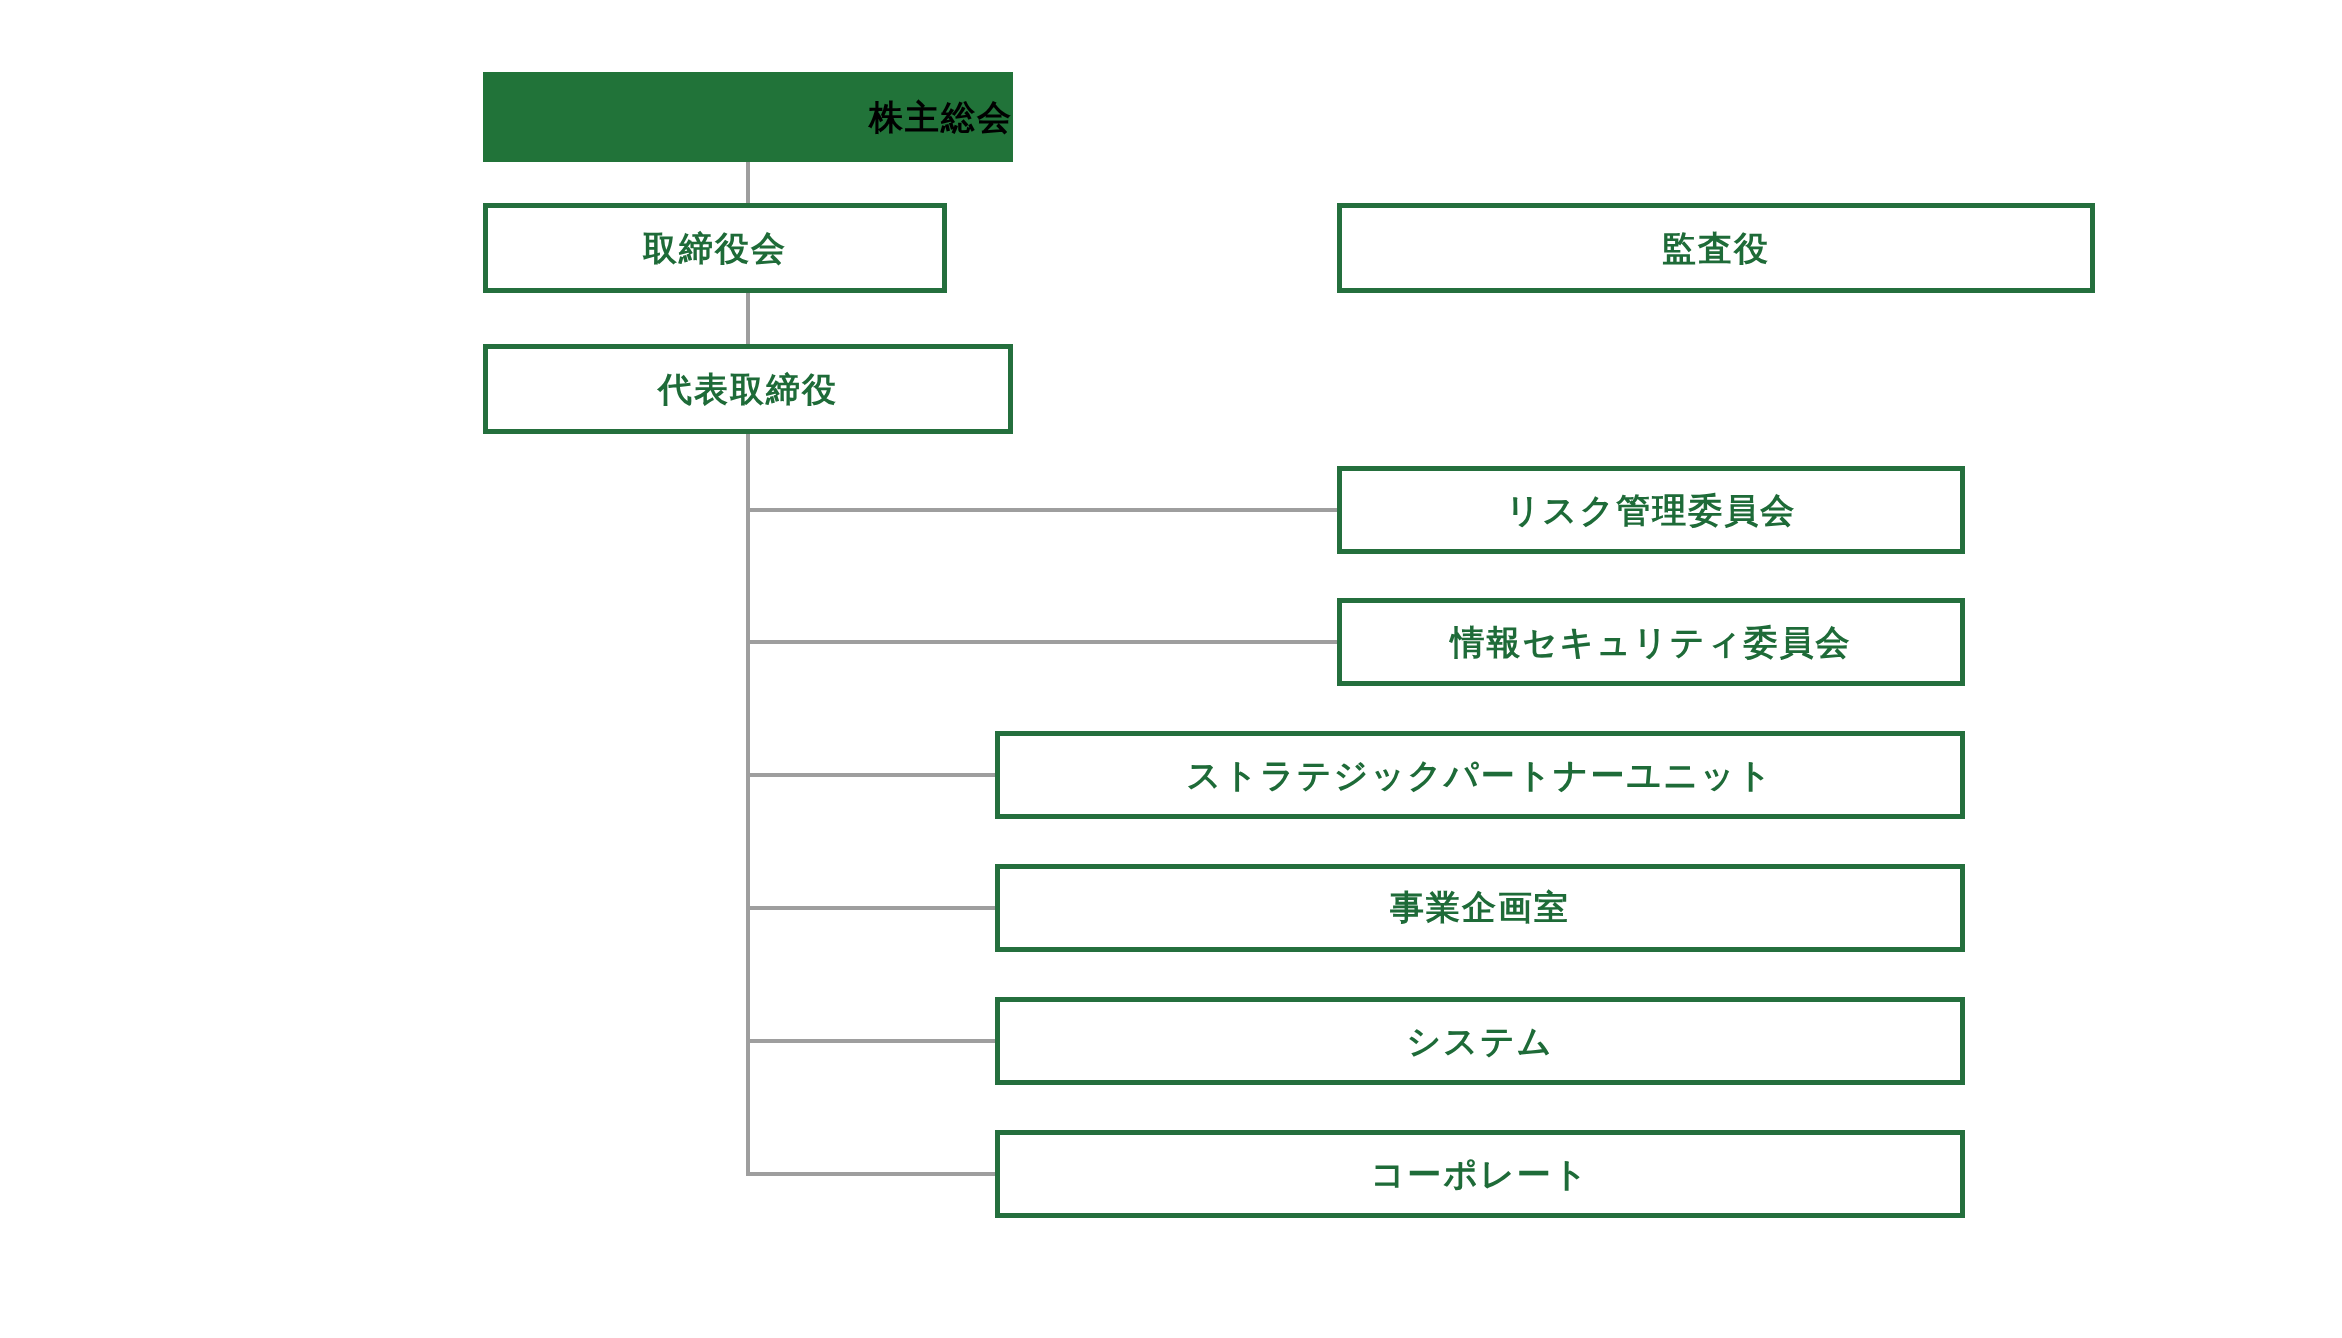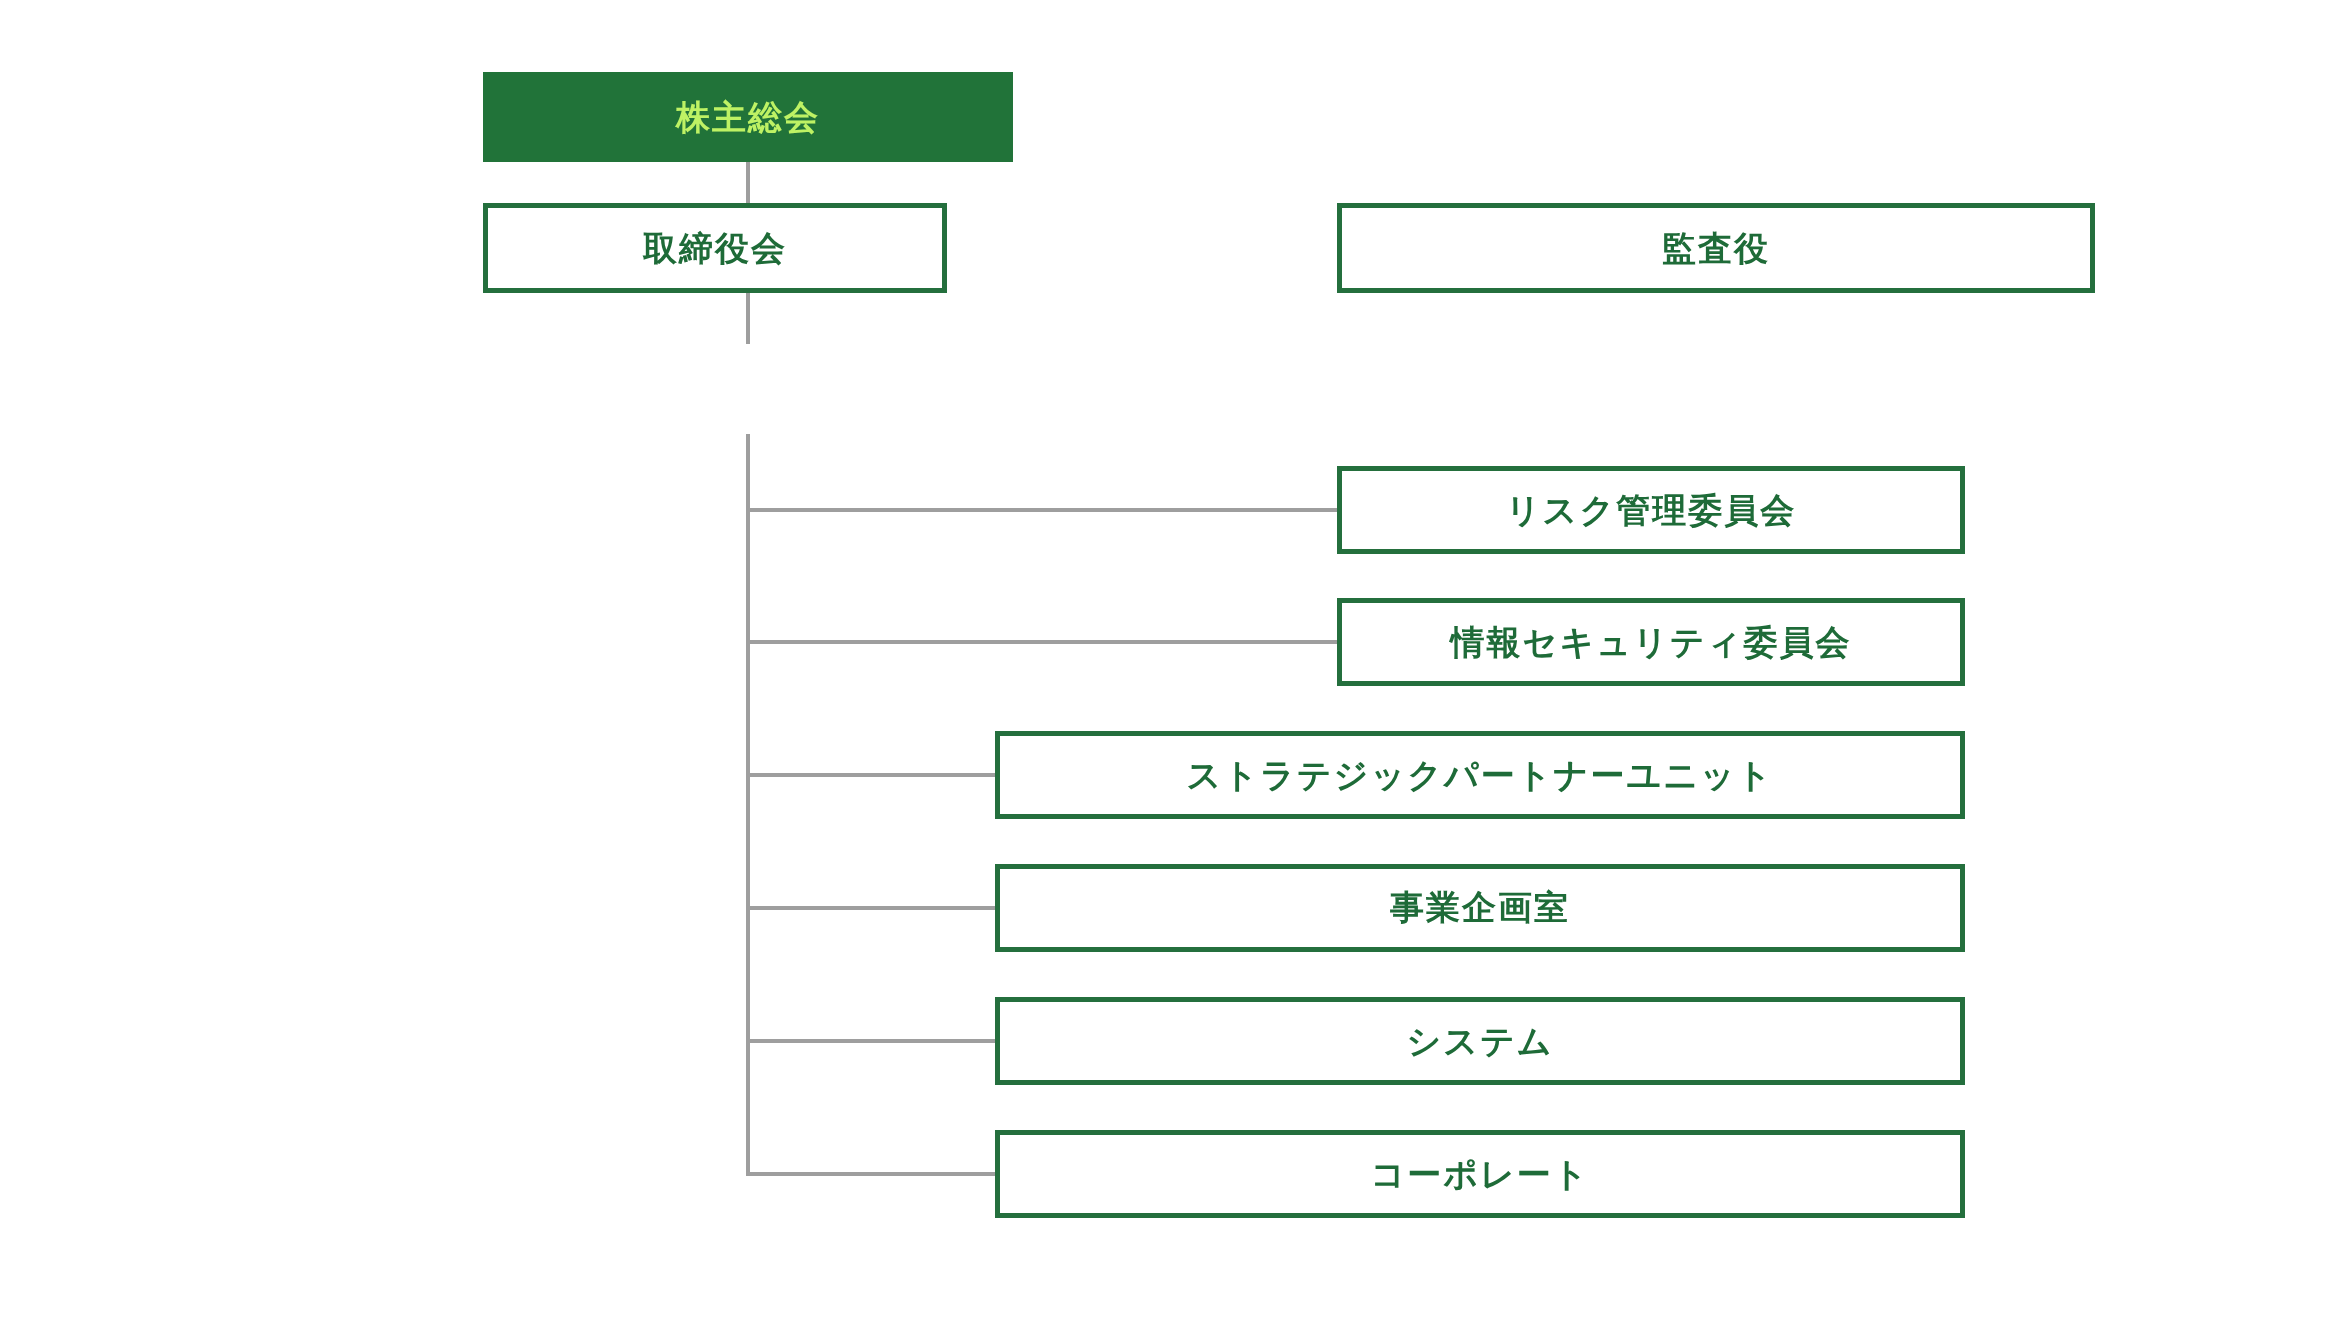--- a/index.html
+++ b/index.html
@@ -31,21 +31,22 @@
     color:var(--green-text);
     font-weight:bold;
     font-size:34px;
     letter-spacing:2px;
     text-align:center;
     line-height:1;
   }
   .node.filled{
     background:var(--green-fill);
     border:none;
-    color:#bef264;
+    color:#000000;
+    justify-content:flex-end;
   }
   
   .n1{left:483px;top:72px;width:530px;height:90px;}
   .n2{left:483px;top:203px;width:464px;height:90px;}
   .n3{left:1337px;top:203px;width:758px;height:90px;}
   .n4{left:483px;top:344px;width:530px;height:90px;}
   .n5{left:1337px;top:466px;width:628px;height:88px;}
   .n6{left:1337px;top:598px;width:628px;height:88px;}
   .n7{left:995px;top:731px;width:970px;height:88px;}
   .n8{left:995px;top:864px;width:970px;height:88px;font-family:Liberation Serif, serif;}
@@ -86,20 +87,23 @@
   </div>
 
   <div class="node n2">
     <span class="label">取締役会</span>
   </div>
 
   <div class="node n3">
     <span class="label">監査役</span>
   </div>
 
+  <div class="node n4">
+    <span class="label">代表取締役</span>
+  </div>
 
   <div class="node n5">
     <span class="label">リスク管理委員会</span>
   </div>
 
   <div class="node n6">
     <span class="label">情報セキュリティ委員会</span>
   </div>
 
   <div class="node n7">

